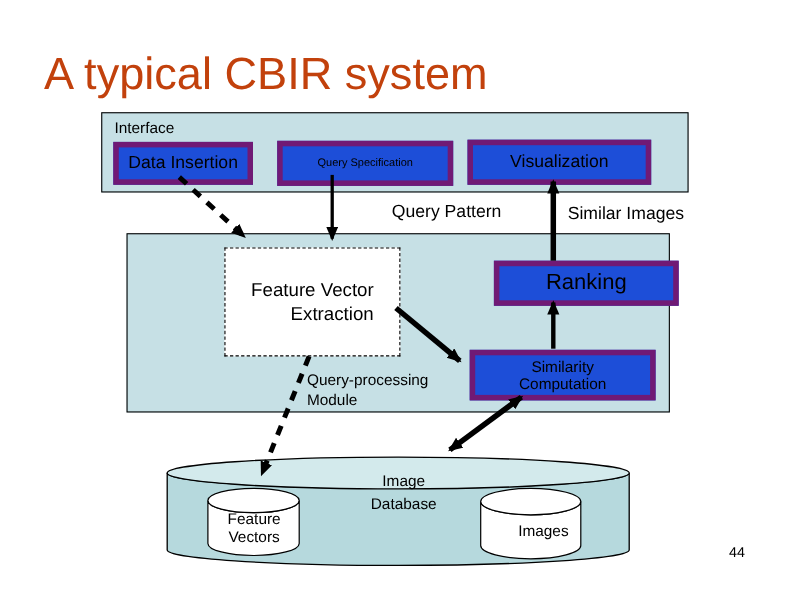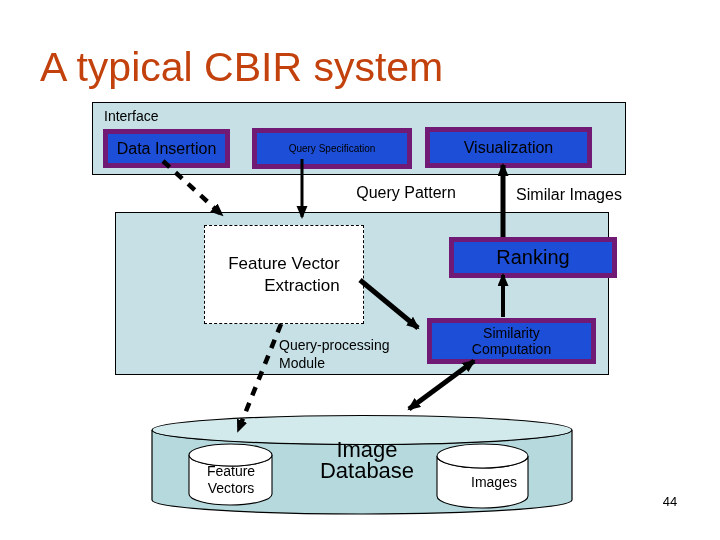--- a/index.html
+++ b/index.html
@@ -18,21 +18,21 @@
   #label-query-pattern{left:345px;top:184px;width:122px;text-align:center;}
   #label-similar-images{left:513px;top:186px;width:112px;text-align:center;}
   #processing-panel{left:115px;top:212px;width:492px;height:161px;}
   #box-fve{left:204px;top:225px;width:158px;height:97px;background:#fff;border:1px dashed #000;
            display:flex;align-items:center;justify-content:center;text-align:right;
            font-size:17px;line-height:22px;white-space:pre-line;}
   #box-ranking{left:425px;top:237px;width:158px;height:31px;font-size:20px;margin-left:24px;}
   #box-simcomp{left:427px;top:318px;width:159px;height:36px;font-size:14px;line-height:16px;white-space:pre-line;}
   #label-qp-module{left:279px;top:336px;font-size:14px;line-height:18px;white-space:pre-line;}
   .db-label{white-space:pre-line;text-align:center;}
-  #label-image-database{left:307px;top:439px;width:120px;font-size:22px;line-height:21px;}
+  #label-image-database{left:307px;top:427px;width:120px;font-size:14px;line-height:21px;}
   #label-feature-vectors{left:190px;top:463px;width:82px;font-size:14px;line-height:17px;}
   #label-images{left:438px;top:474px;width:112px;font-size:14px;}
   #page-number{left:655px;top:494px;width:30px;font-size:13px;text-align:center;}
   svg.overlay{position:absolute;left:0;top:0;width:720px;height:540px;}
   #arrow-layer{pointer-events:none;}
 </style>
 </head>
 <body>
 
 <svg class="overlay" viewBox="0 0 720 540" xmlns="http://www.w3.org/2000/svg">

